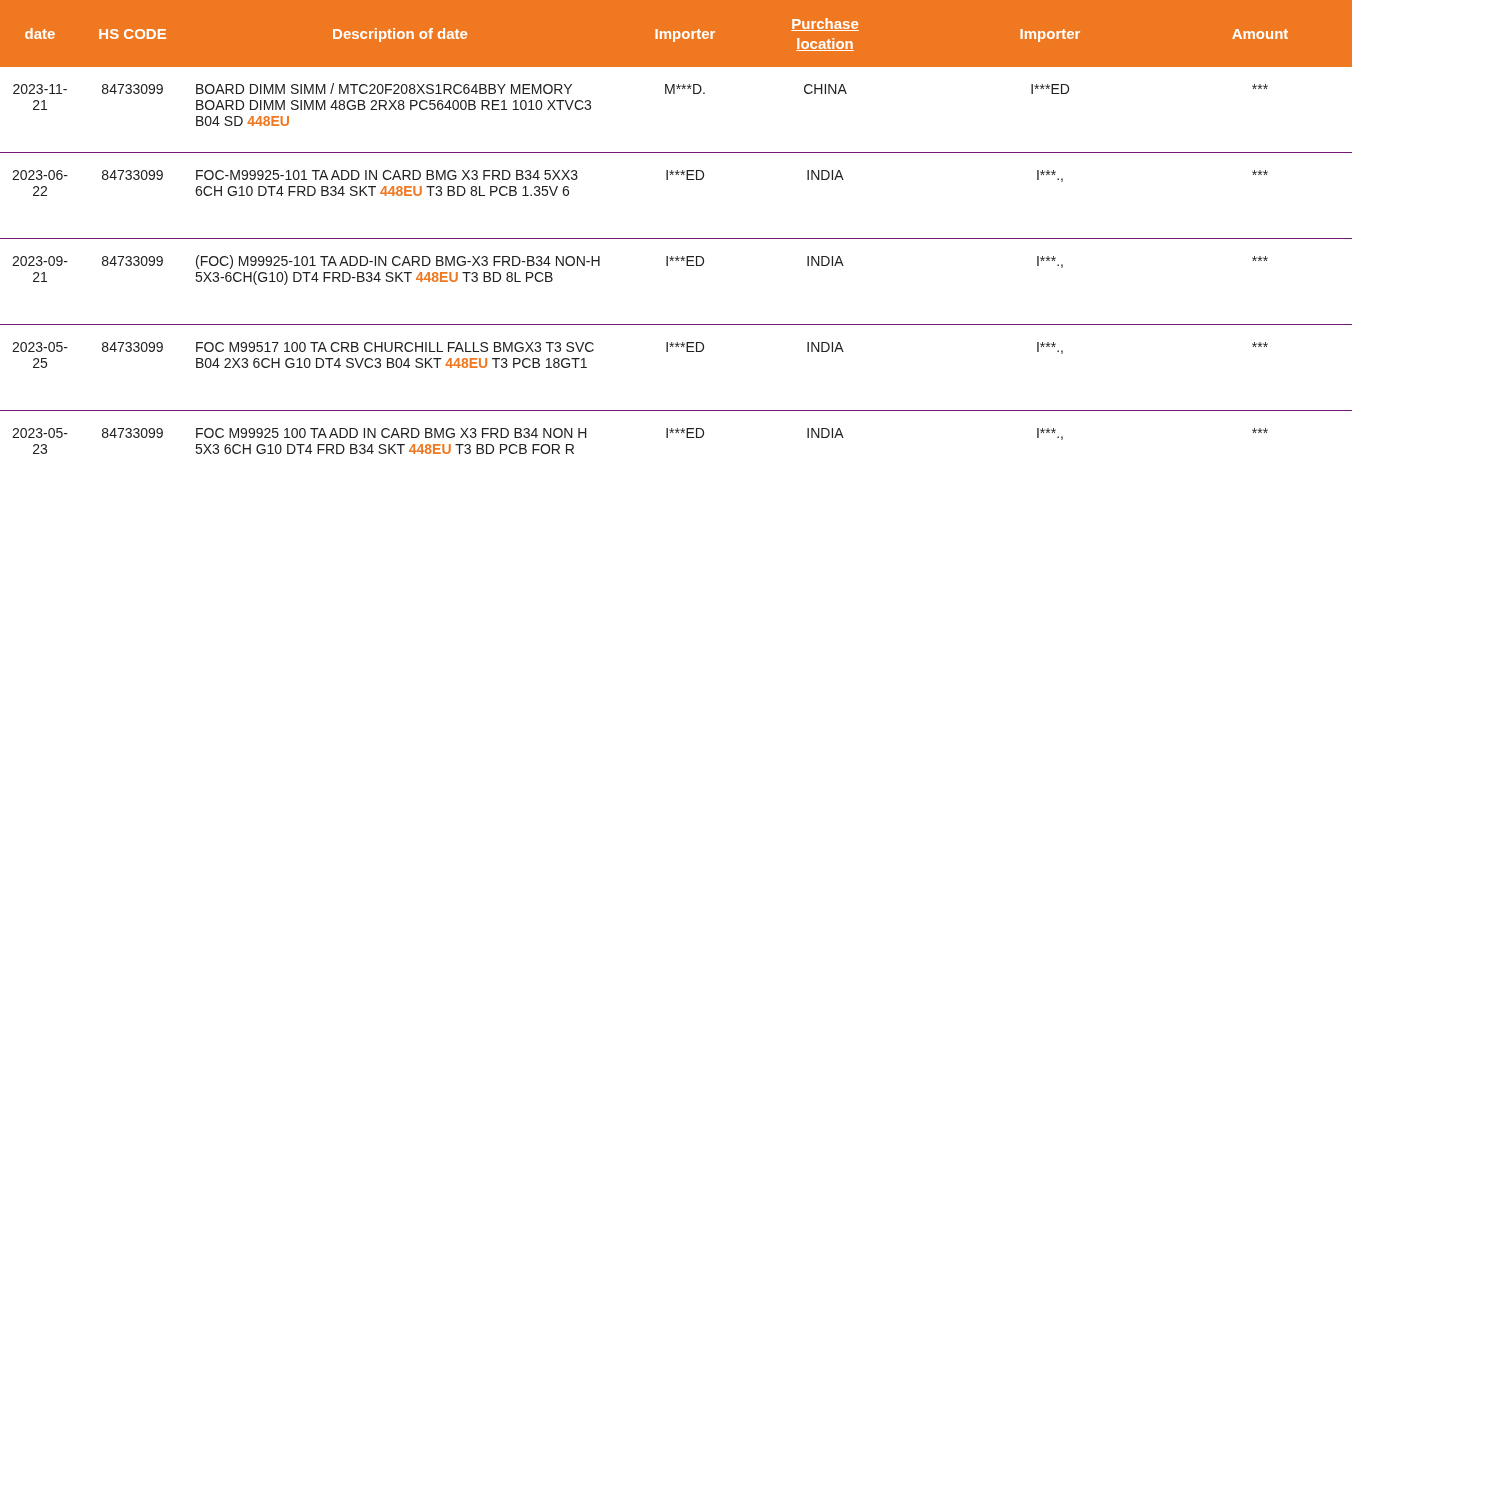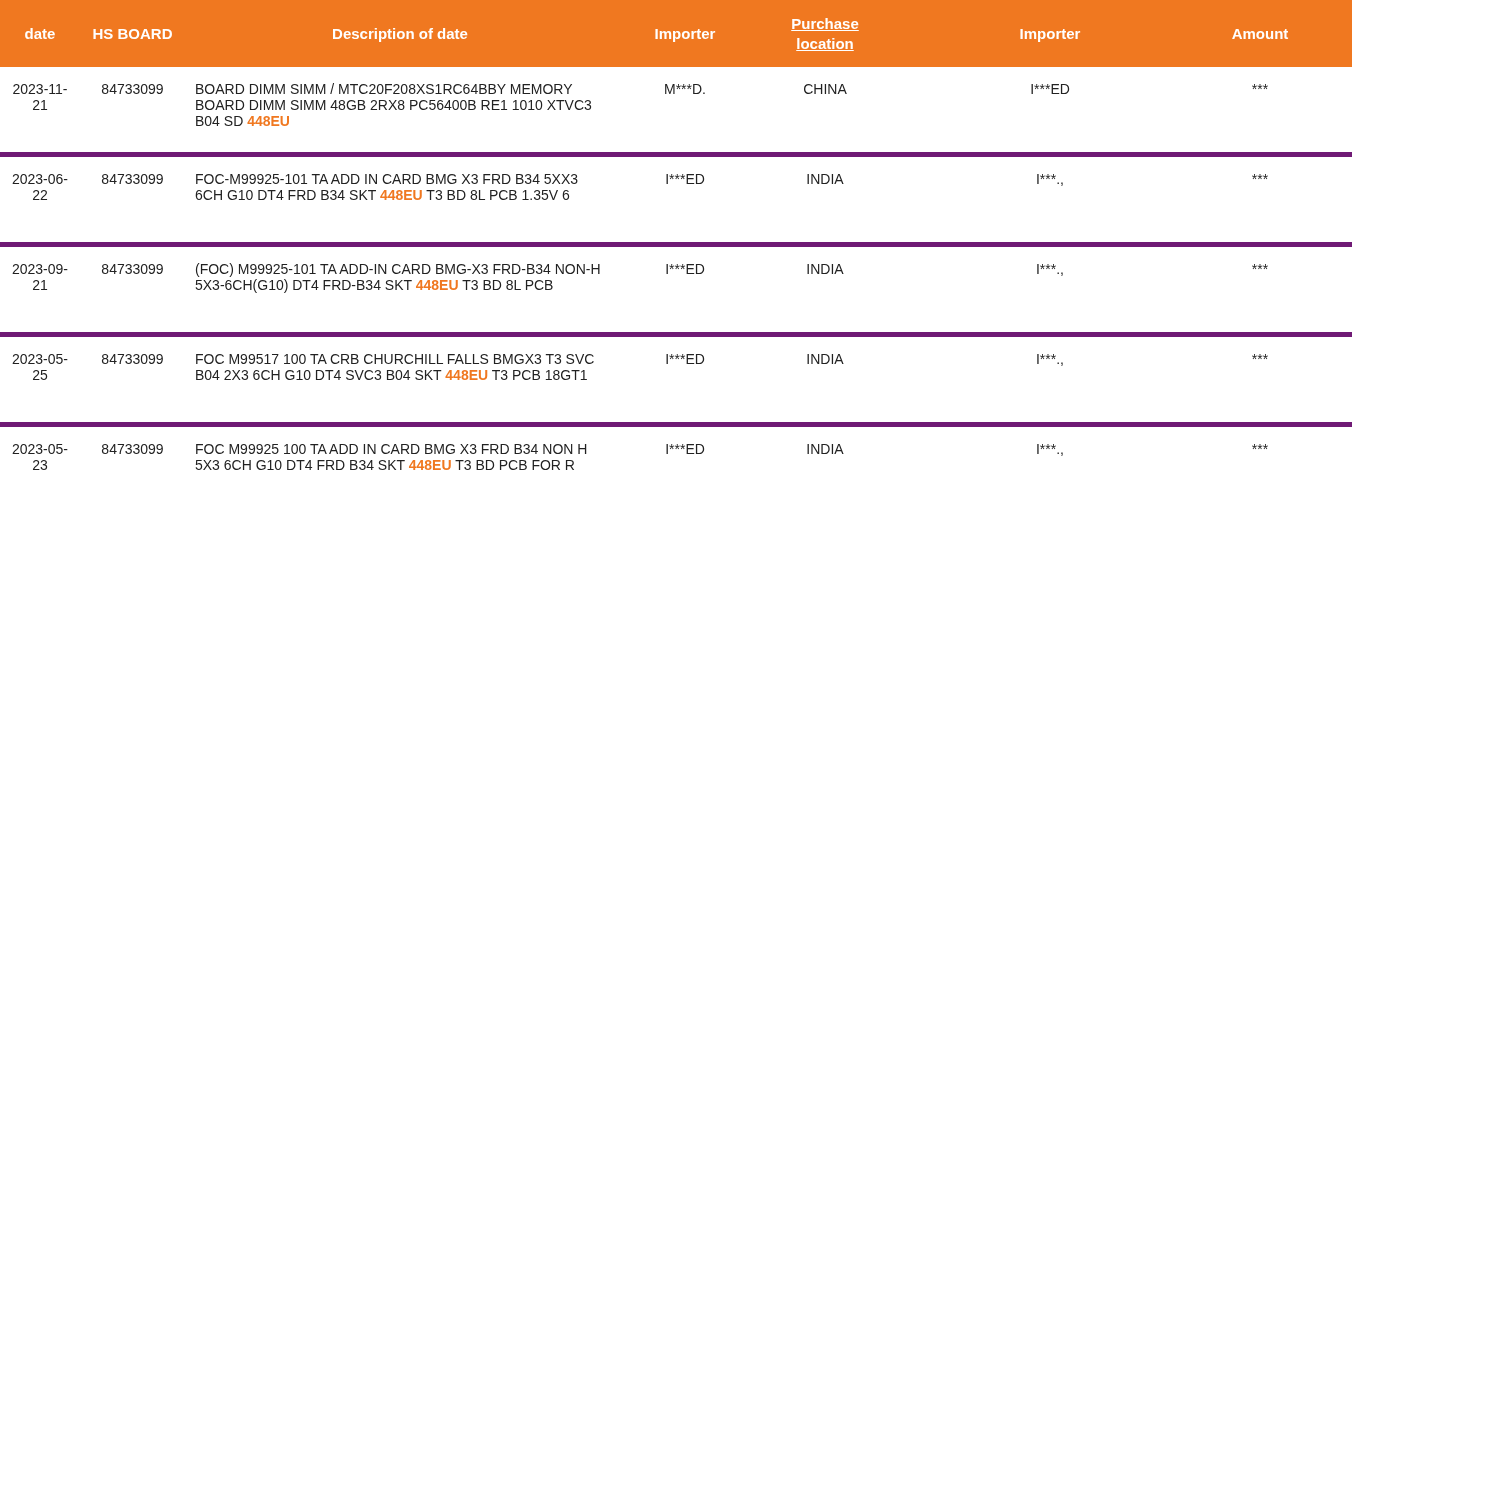--- a/index.html
+++ b/index.html
@@ -46,21 +46,21 @@
       text-align: center;
       vertical-align: middle;
     }
 
     thead th.col-purchase-header {
       line-height: 1.3;
       text-decoration: underline;
     }
 
     tbody tr {
-      border-bottom: 5px solid #701a75;
+      border-bottom: 1px solid #701a75;
     }
 
     tbody tr:last-child {
       border-bottom: none;
     }
 
     tbody td {
       font-size: 14px;
       color: #222;
       padding: 14px 10px;
@@ -100,21 +100,21 @@
       <col class="col-desc">
       <col class="col-importer">
       <col class="col-purchase">
       <col class="col-exporter">
       <col class="col-amount">
       <col class="col-detailed">
     </colgroup>
     <thead>
       <tr>
         <th>date</th>
-        <th>HS BOARD</th>
+        <th>HS CODE</th>
         <th>Description of date</th>
         <th>Importer</th>
         <th class="col-purchase-header">Purchase<br>location</th>
         <th>Importer</th>
         <th>Amount</th>
         <th>detailed</th>
       </tr>
     </thead>
     <tbody id="table-body">
     <tr>

